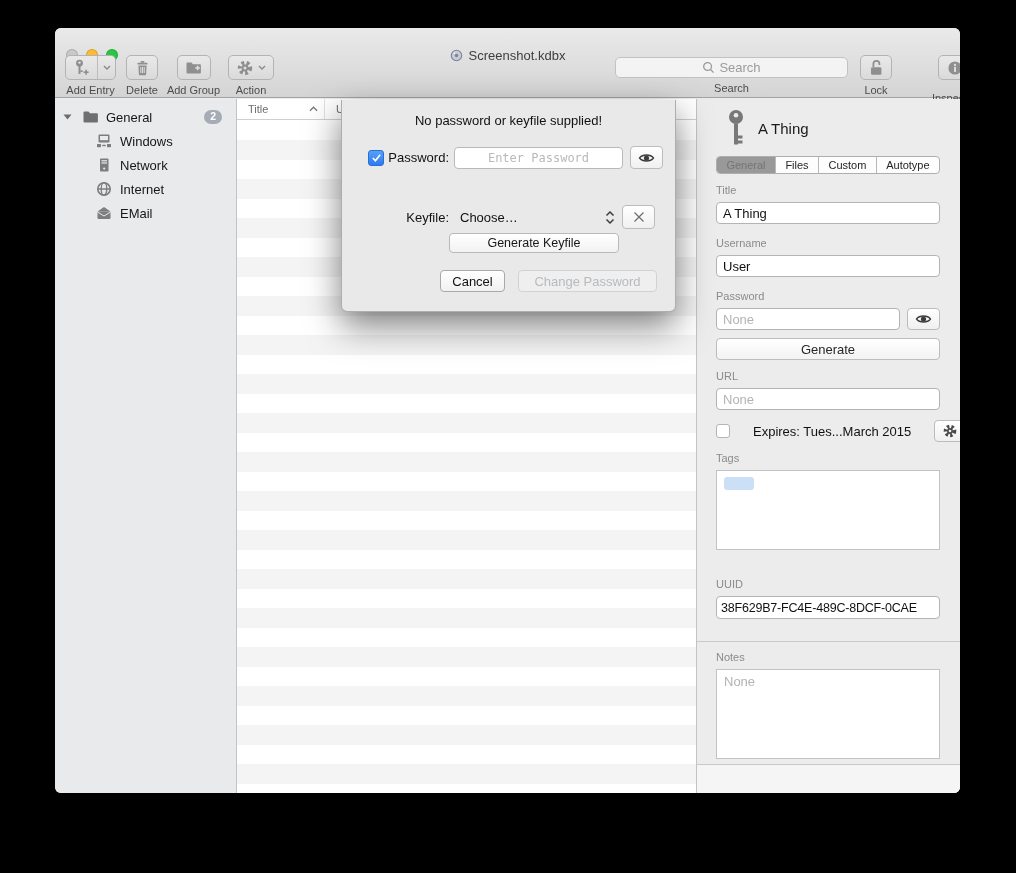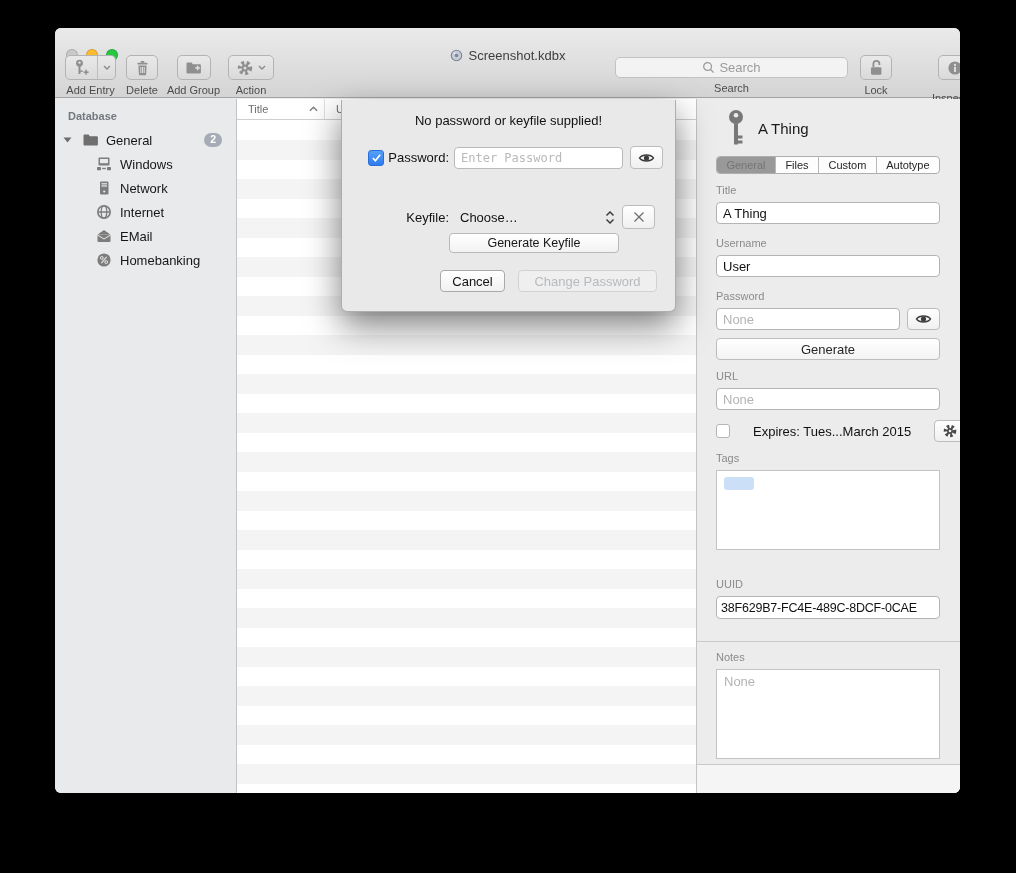--- a/index.html
+++ b/index.html
@@ -66,21 +66,21 @@
   .tagtoken { display:inline-block; width:30px; height:13px; background:#cbe0f7; border-radius:3px; }
   .sep { margin:22px -20px 0 -19px; border-top:1px solid #c9c9c9; }
   .fnotes { margin-top:6px; width:100%; height:90px; background:#fff; border:1px solid #c3c3c3; resize:none; font-size:13px; font-family:"Liberation Sans",sans-serif; padding:4px 7px; }
   .insp-footer { position:absolute; left:0; right:0; bottom:0; height:29px; background:#f5f5f5; border-top:1px solid #c9c9c9; }
 
   
   .sheet { position:absolute; left:286px; top:72px; width:335px; height:212px; background:#e9e9e9; border:1px solid rgba(0,0,0,.25); border-top:none; border-radius:0 0 6px 6px; box-shadow:0 14px 34px rgba(0,0,0,.5); z-index:10; font-size:13px; }
   .sheet-msg { position:absolute; top:13px; left:0; right:0; text-align:center; color:#111; }
   .srow { position:absolute; left:20px; right:20px; display:flex; align-items:center; }
   .slabel { width:87px; display:flex; align-items:center; justify-content:flex-end; gap:4px; color:#111; flex:none; }
-  .sinput { width:169px; height:22px; margin-left:5px; background:#fff; border:1px solid #b9b9b9; border-radius:4px; padding:0 6px; font-size:12px; flex:none; font-family:"DejaVu Sans Mono",monospace; }
+  .sinput { width:169px; height:22px; margin-left:5px; background:#fff; border:1px solid #b9b9b9; border-radius:4px; padding:0 6px; font-size:12px; flex:none; font-family:"DejaVu Sans Mono",monospace;text-align:center; }
   .sinput::placeholder { color:#b9b9b9; font-family:"DejaVu Sans Mono",monospace; }
   .srow .sqbtn { margin-left:7px; width:33px; height:23px; }
   .cbx { width:16px; height:16px; border-radius:3px; background:linear-gradient(#55a1f7,#2e7bf0); border:1px solid #2a6fd8; display:flex; align-items:center; justify-content:center; flex:none; }
   .popup { margin-left:5px; width:182px; display:flex; align-items:center; }
   .popup .pval { margin-left:6px; color:#111; }
   .popup .stepper { margin-left:auto; }
   .gkbtn { position:absolute; left:107px; top:133px; width:170px; height:20px; background:linear-gradient(#ffffff,#f2f2f2); border:1px solid #b9b9b9; border-radius:4px; font-size:12.5px; color:#161616; font-family:"Liberation Sans",sans-serif; }
   .sheet-btns { position:absolute; top:170px; left:98px; display:flex; gap:13px; }
   .btn { height:22px; border-radius:4px; font-size:13px; font-family:"Liberation Sans",sans-serif; }
   .btn-cancel { width:65px; background:linear-gradient(#ffffff,#f1f1f1); border:1px solid #a9a9a9; color:#111; }
@@ -199,21 +199,20 @@
             <rect x="7.1" y="6.8" width="1.8" height="5.2" fill="#e4e4e4"></rect>
           </svg>
       </div>
       <span class="tb-label">Inspector</span>
     </div>
   </div>
 
   <div class="content">
 
     <div class="sidebar">
-      <div class="sb-header">Database</div>
       <div class="sb-row sb-root">
         <svg width="9" height="6" viewBox="0 0 9 6">
             <path d="M0.5 0.5 L8.5 0.5 L4.5 5.5 Z" fill="#6d6d6d"></path>
           </svg>
         <svg style="margin-left:10px;" width="17" height="14" viewBox="0 0 17 14">
             <path d="M1.5 2.6 a1 1 0 0 1 1-1 h4 l1.4 1.6 h7 a1 1 0 0 1 1 1 v7.2 a1 1 0 0 1 -1 1 h-12.4 a1 1 0 0 1 -1-1 Z" fill="#6f6f6f"></path>
           </svg>
         <span class="lbl">General</span>
         <span class="badge">2</span>
       </div>
@@ -245,29 +244,20 @@
           </svg>
         <span class="lbl">Internet</span>
       </div>
       <div class="sb-row sb-child">
         <svg width="16" height="14" viewBox="0 0 16 14">
             <path d="M1.5 5.5 L8 1 L14.5 5.5 Z" fill="#7d7d7d"></path>
             <rect x="1.5" y="5.5" width="13" height="7.5" rx="1" fill="#7d7d7d"></rect>
             <path d="M1.5 6 L8 10 L14.5 6" fill="none" stroke="#e9eaec" stroke-width="1"></path>
           </svg>
         <span class="lbl">EMail</span>
-      </div>
-      <div class="sb-row sb-child">
-        <svg width="16" height="16" viewBox="0 0 16 16">
-            <circle cx="8" cy="8" r="6.6" fill="#7d7d7d"></circle>
-            <circle cx="5.8" cy="5.9" r="1.4" fill="none" stroke="#e9eaec" stroke-width="1"></circle>
-            <circle cx="10.2" cy="10.1" r="1.4" fill="none" stroke="#e9eaec" stroke-width="1"></circle>
-            <line x1="10.6" y1="4.8" x2="5.4" y2="11.2" stroke="#e9eaec" stroke-width="1.1"></line>
-          </svg>
-        <span class="lbl">Homebanking</span>
       </div>
     </div>
 
     <div class="main">
       <div class="table-header">
         <div class="th-cell c0">
           <span>Title</span>
           <svg width="9" height="6" viewBox="0 0 10 6">
               <path d="M1 5 L5 1 L9 5" fill="none" stroke="#7b7b7b" stroke-width="1.5"></path>
             </svg>

